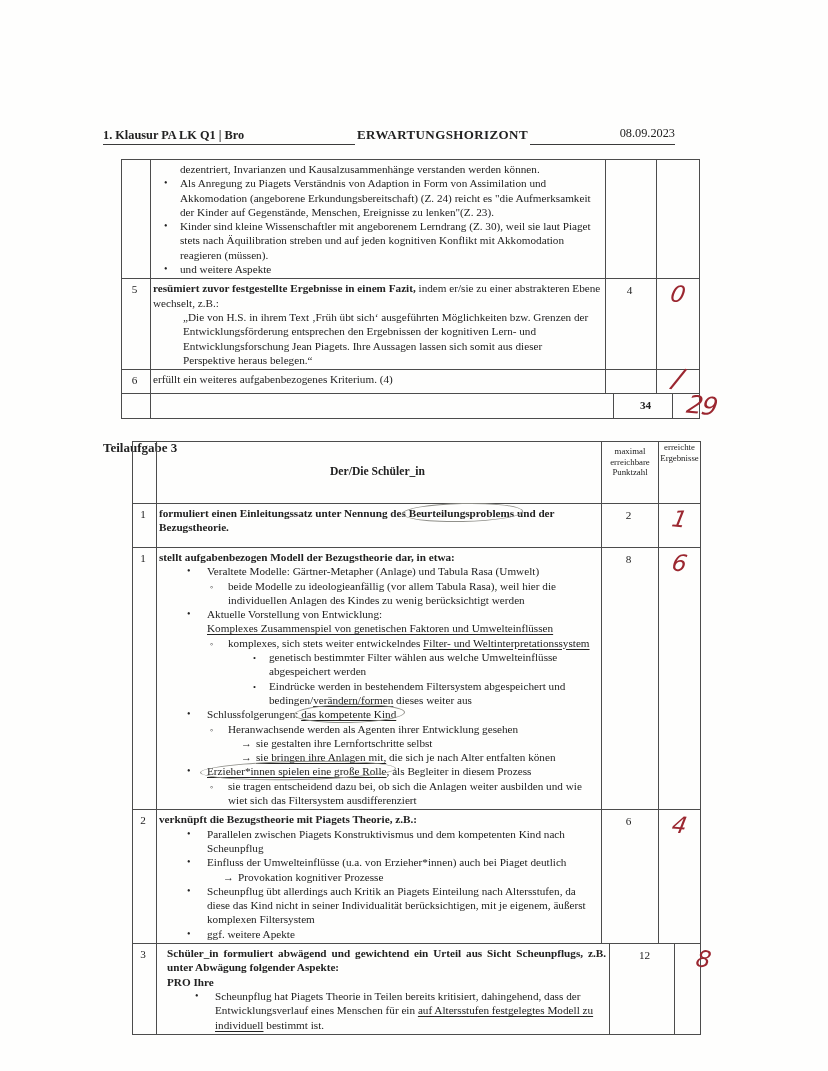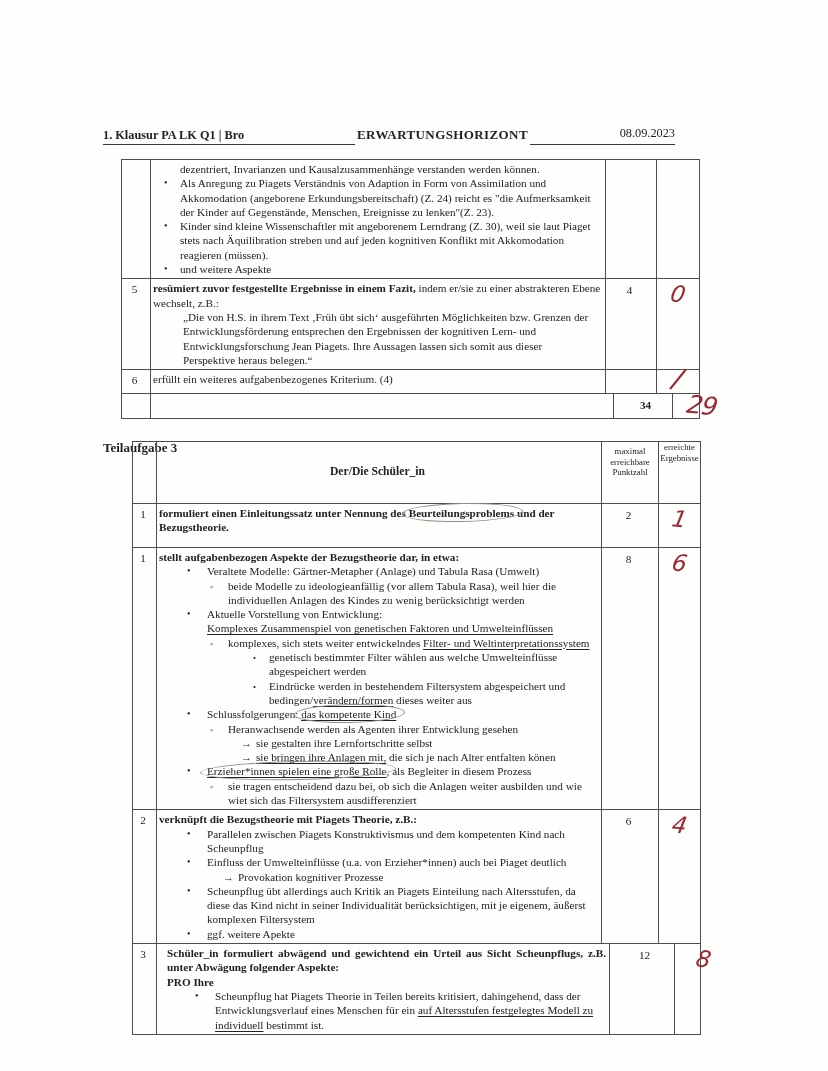--- a/index.html
+++ b/index.html
@@ -152,21 +152,21 @@
           <div class="line i-l0"><span class="b">formuliert einen Einleitungssatz unter Nennung des </span><span class="b circ">Beurteilungsproblems</span><span class="b"> und der Bezugstheorie.</span></div>
         </div>
         <div class="cell max">2</div>
         <div class="cell earned">
           <span class="hand">1</span>
         </div>
       </div>
       <div class="trow">
         <div class="cell num">1</div>
         <div class="cell content">
-          <div class="line i-l0"><span class="b">stellt aufgabenbezogen Aspekte der Bezugstheorie dar, in etwa:</span></div>
+          <div class="line i-l0"><span class="b">stellt aufgabenbezogen Modell der Bezugstheorie dar, in etwa:</span></div>
           <div class="line i-b1"><span class="blt">•</span>Veraltete Modelle: Gärtner-Metapher (Anlage) und Tabula Rasa (Umwelt)</div>
           <div class="line i-b2"><span class="blt">◦</span>beide Modelle zu ideologieanfällig (vor allem Tabula Rasa), weil hier die individuellen Anlagen des Kindes zu wenig berücksichtigt werden</div>
           <div class="line i-b1"><span class="blt">•</span>Aktuelle Vorstellung von Entwicklung:</div>
           <div class="line i-b1"><span class="u">Komplexes Zusammenspiel von genetischen Faktoren und Umwelteinflüssen</span></div>
           <div class="line i-b2"><span class="blt">◦</span>komplexes, sich stets weiter entwickelndes <span class="u">Filter- und Weltinterpretationssystem</span></div>
           <div class="line i-b3"><span class="blt">•</span>genetisch bestimmter Filter wählen aus welche Umwelteinflüsse abgespeichert werden</div>
           <div class="line i-b3"><span class="blt">•</span>Eindrücke werden in bestehendem Filtersystem abgespeichert und bedingen/<span class="u">verändern/formen</span> dieses weiter aus</div>
           <div class="line i-b1"><span class="blt">•</span>Schlussfolgerungen: <span class="u circ">das kompetente Kind</span></div>
           <div class="line i-b2"><span class="blt">◦</span>Heranwachsende werden als Agenten ihrer Entwicklung gesehen</div>
           <div class="line i-a3"><span class="blt">→</span>sie gestalten ihre Lernfortschritte selbst</div>

